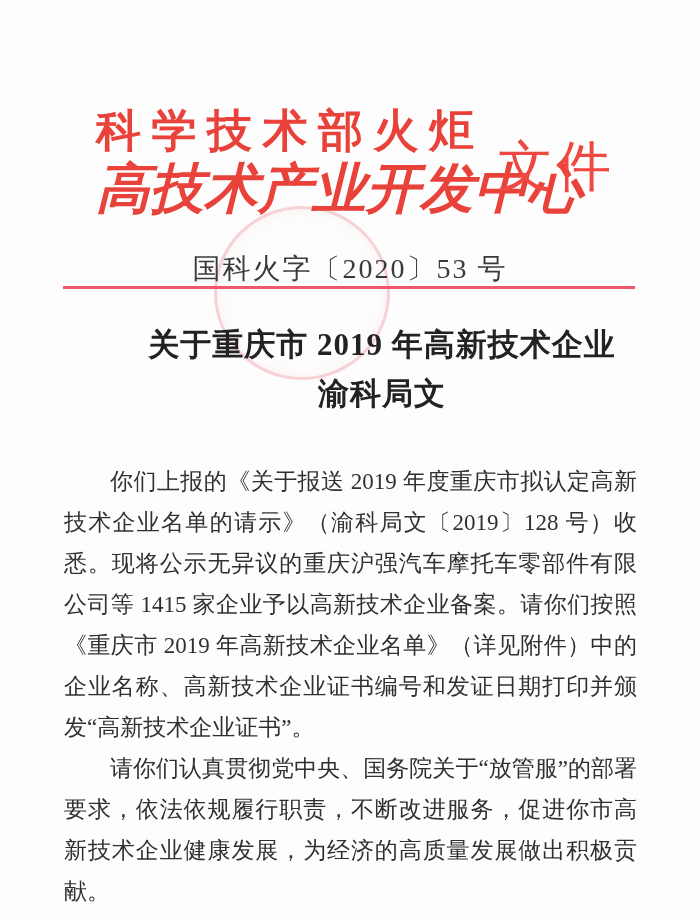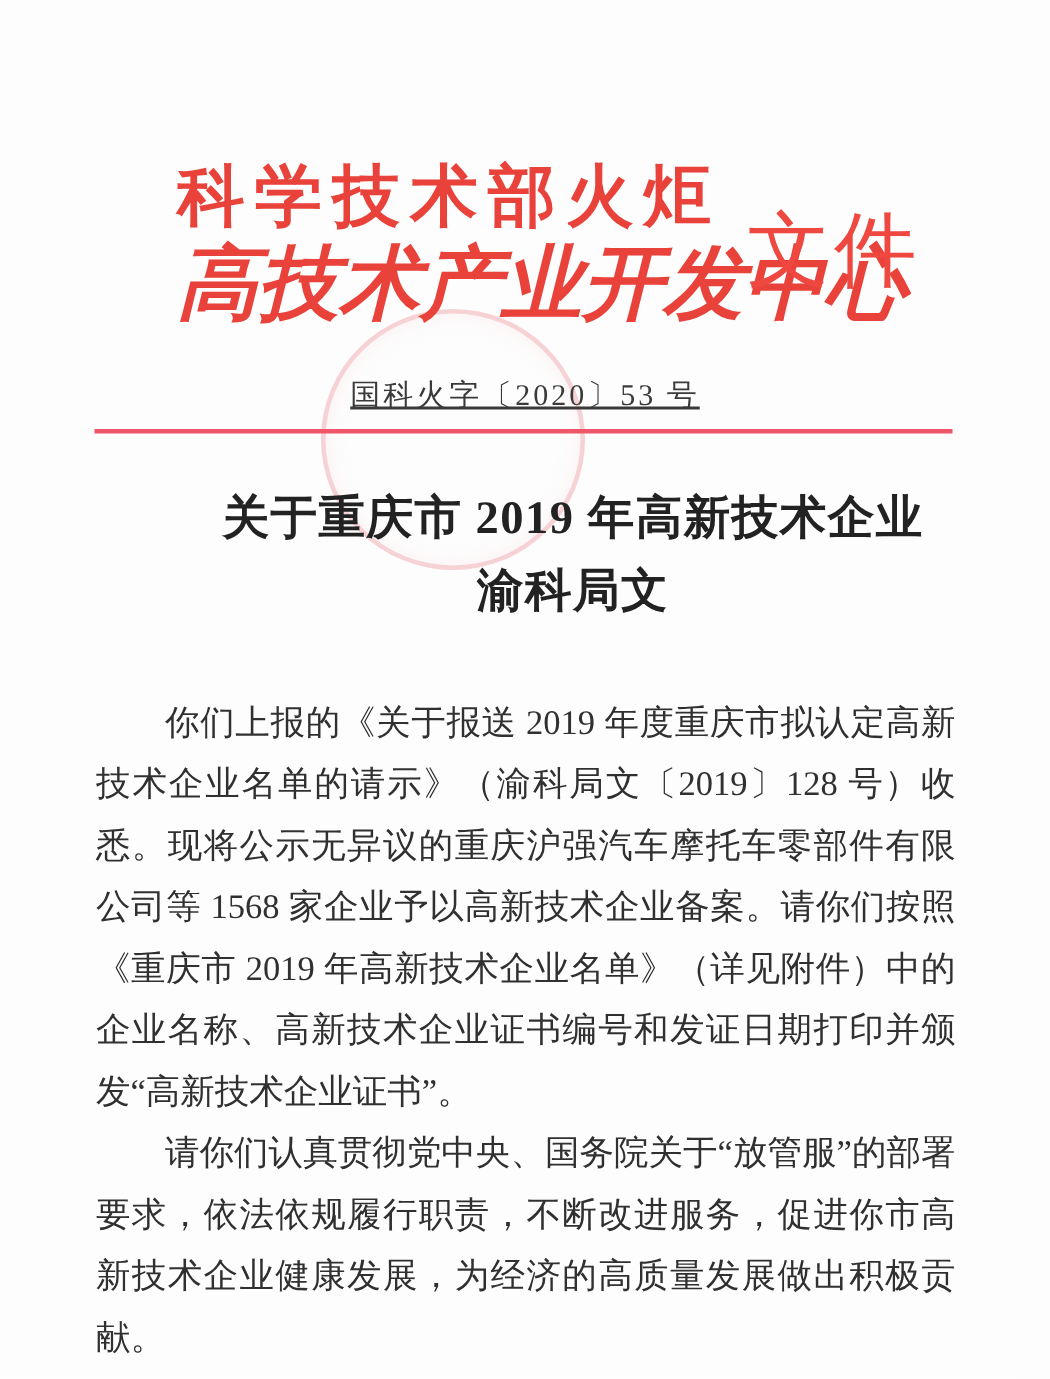--- a/index.html
+++ b/index.html
@@ -37,21 +37,20 @@
   }
   .org {
     width: 378px;
   }
   .org-line {
     color: #e9423a;
     font-weight: bold;
     text-align: justify;
     text-align-last: justify;
     white-space: nowrap;
-    margin-left: 22px;
   }
   .org-line1 {
     font-size: 45px;
     line-height: 62px;
   }
   .org-line2 {
     font-size: 54px;
     line-height: 55px;
     font-style: italic;
   }
@@ -65,24 +64,23 @@
     letter-spacing: 3px;
     white-space: nowrap;
   }
 
   .doc-number {
     position: absolute;
     left: 0;
     top: 250px;
     width: 100%;
     text-align: center;
-    font-size: 20px;
+    font-size: 28px;
     letter-spacing: 2px;
     color: #3a3a3a;
-    text-decoration: underline;
   }
 
   .red-rule {
     position: absolute;
     left: 63px;
     top: 286px;
     width: 572px;
     height: 3px;
     background: #f0566a;
   }
@@ -138,18 +136,18 @@
   <div class="doc-number">国科火字〔2020〕53 号</div>
 
   <div class="red-rule"></div>
 
   <h1 class="title">
     <span class="title-line">关于重庆市 2019 年高新技术企业</span>
     <span class="title-line">渝科局文</span>
   </h1>
 
   <div class="body-text">
-    <p class="para">你们上报的《关于报送 2019 年度重庆市拟认定高新技术企业名单的请示》（渝科局文〔2019〕128 号）收悉。现将公示无异议的重庆沪强汽车摩托车零部件有限公司等 1568 家企业予以高新技术企业备案。请你们按照《重庆市 2019 年高新技术企业名单》（详见附件）中的企业名称、高新技术企业证书编号和发证日期打印并颁发“高新技术企业证书”。</p>
+    <p class="para">你们上报的《关于报送 2019 年度重庆市拟认定高新技术企业名单的请示》（渝科局文〔2019〕128 号）收悉。现将公示无异议的重庆沪强汽车摩托车零部件有限公司等 1415 家企业予以高新技术企业备案。请你们按照《重庆市 2019 年高新技术企业名单》（详见附件）中的企业名称、高新技术企业证书编号和发证日期打印并颁发“高新技术企业证书”。</p>
     <p class="para">请你们认真贯彻党中央、国务院关于“放管服”的部署要求，依法依规履行职责，不断改进服务，促进你市高新技术企业健康发展，为经济的高质量发展做出积极贡献。</p>
 
   </div>
 
 </div>
 
 </body></html>

